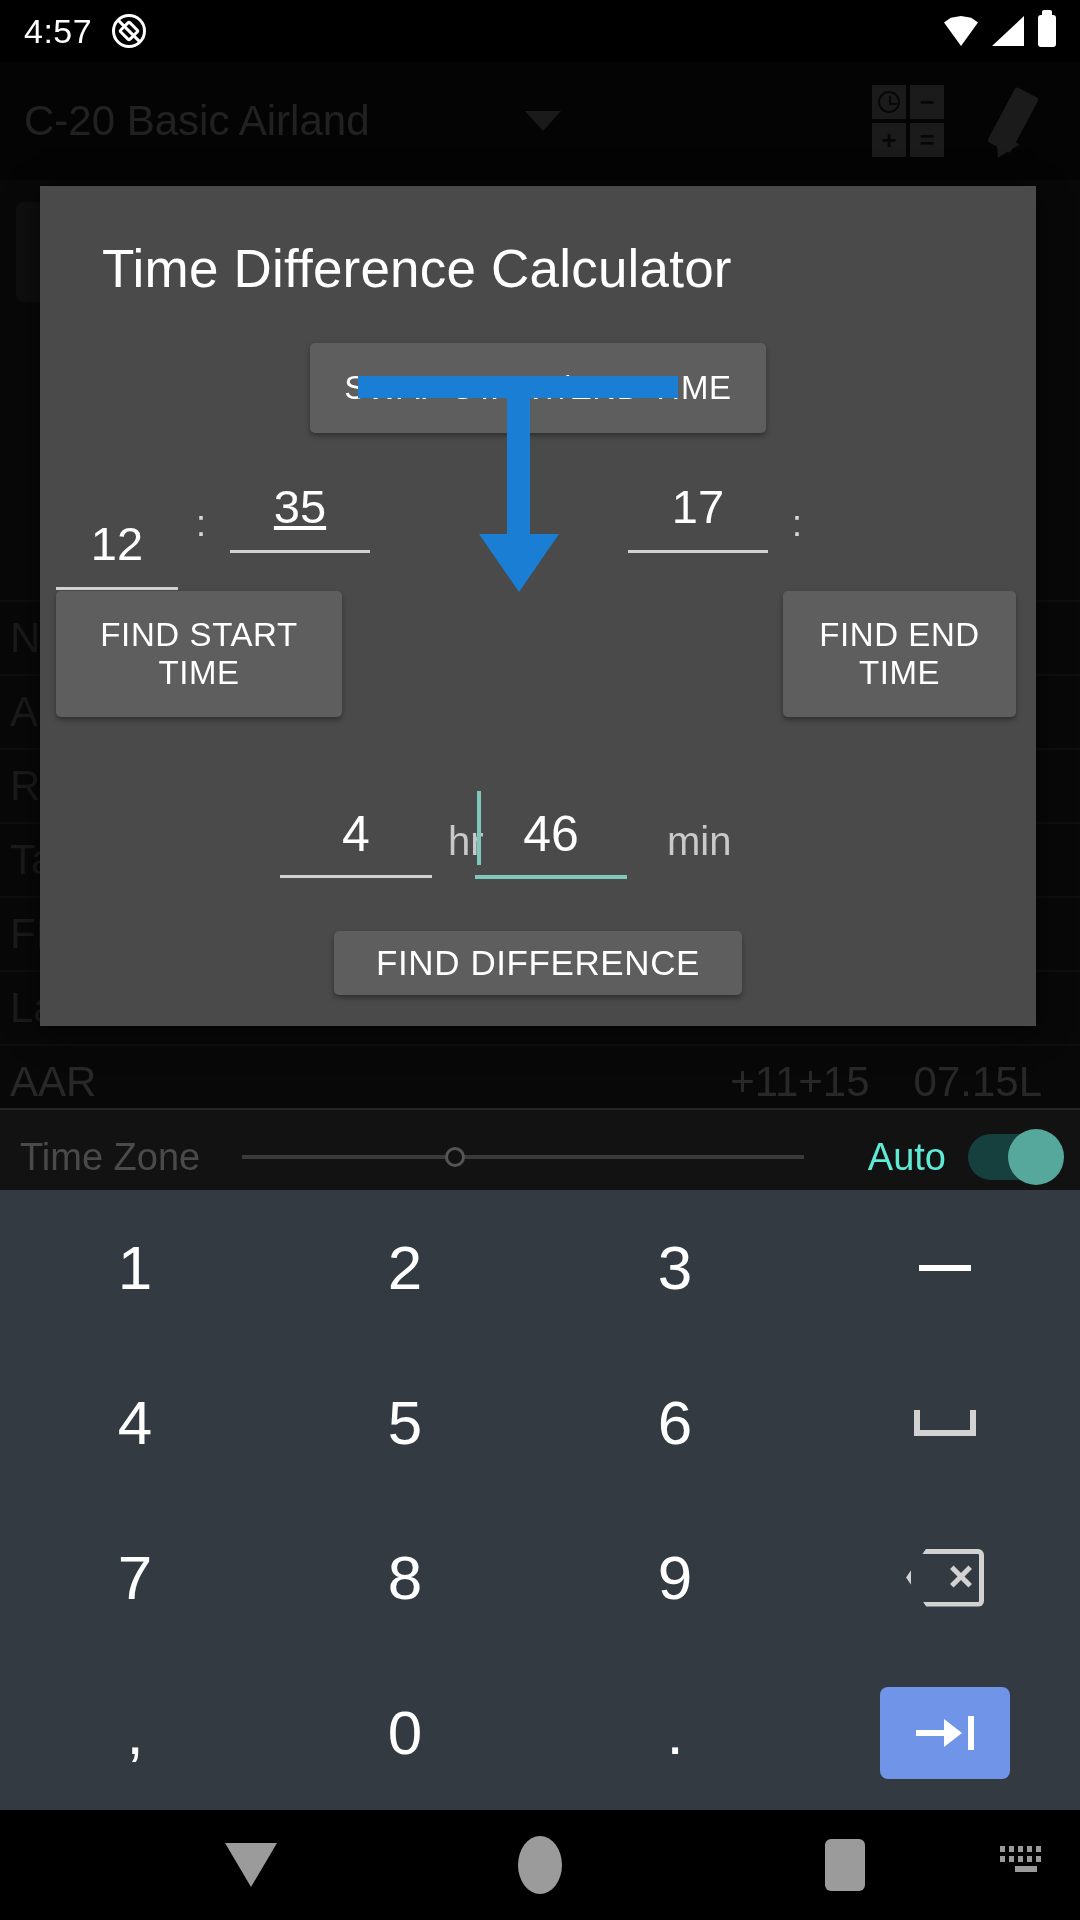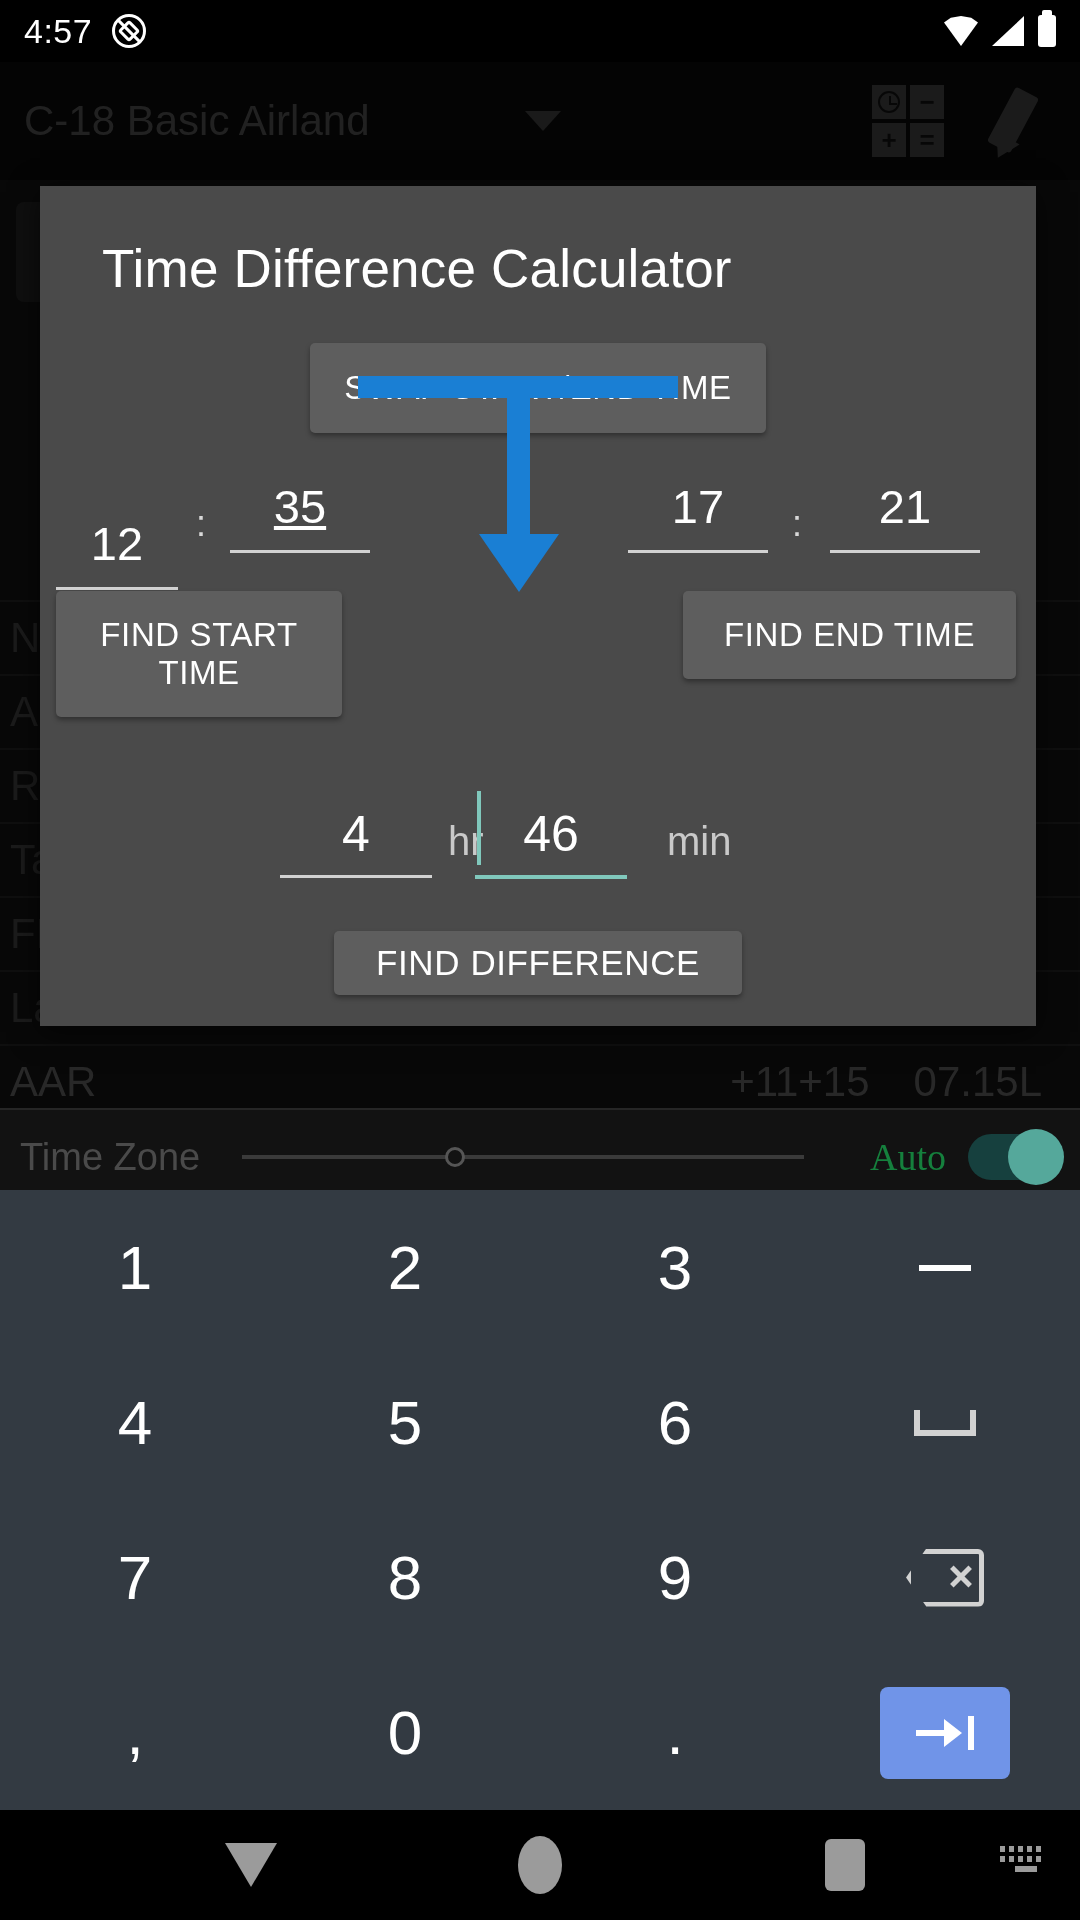--- a/index.html
+++ b/index.html
@@ -78,40 +78,40 @@
   .arrow { position:absolute; left:318px; top:190px; width:320px; height:230px; }
   .arrow .topbar { position:absolute; left:0; top:0; width:320px; height:22px; background:#1a7fd4; }
   .arrow .stem  { position:absolute; left:149px; top:20px; width:23px; height:150px; background:#1a7fd4; }
   .arrow .head  { position:absolute; left:121px; top:158px; width:0; height:0;
                   border-left:40px solid transparent; border-right:40px solid transparent;
                   border-top:58px solid #1a7fd4; }
 
   .find-row { position:relative; margin-top:20px; height:96px; }
   .btn-find { position:absolute; padding:25px 0; width:286px; }
   .btn-find.left { left:16px; }
-  .btn-find.right { right:20px; width:333px; }
+  .btn-find.right { right:20px; width:233px; }
 
   .result-row { position:relative; margin-top:118px; height:84px; }
   .res-num { position:absolute; text-align:center; color:#fff; font-size:50px; padding-bottom:12px; }
   .res-num.hr { left:240px; width:152px; border-bottom:3px solid #d2d2d2; }
   .res-num.min { left:435px; width:152px; border-bottom:4px solid #80c8bc; }
   .res-cursor { position:absolute; left:437px; top:-14px; width:4px; height:74px; background:#80c8bc; }
   .res-unit { position:absolute; color:#c9c9c9; font-size:40px; top:14px; }
 
   .diff-wrap { display:flex; justify-content:center; margin-top:42px; }
   .btn-diff { padding:12px 42px; font-size:35px; }
 
   
   .tzstrip { position:absolute; top:1108px; left:0; width:1080px; height:96px; background:#121212;
              display:flex; align-items:center; padding:0 20px; border-top:2px solid #262626; }
   .tz-label { color:#4a4a4a; font-size:38px; }
   .tz-track { position:relative; margin-left:42px; width:562px; height:4px; background:#3a3a3a; }
   .tz-thumb { position:absolute; left:203px; top:-8px; width:20px; height:20px; border:3px solid #555;
               border-radius:50%; background:#121212; }
-  .tz-auto { margin-left:auto; color:#15803d; font-size:38px; margin-right:22px;font-family:Liberation Serif, serif; }
+  .tz-auto { margin-left:auto; color:#5eead4; font-size:38px; margin-right:22px; }
   .tz-switch { width:92px; height:46px; border-radius:23px; background:#16403e; position:relative; }
   .tz-switch .knob { position:absolute; right:-4px; top:-5px; width:56px; height:56px; border-radius:50%;
                      background:#55a89b; }
 
   
   .keypad { position:absolute; top:1190px; left:0; width:1080px; height:620px; background:#333a42; }
   .kp-grid { width:1080px; height:620px; display:grid;
              grid-template-columns:repeat(4,1fr); grid-template-rows:repeat(4,1fr); }
   .key { display:flex; align-items:center; justify-content:center; color:#fff; font-size:62px;
          cursor:pointer; user-select:none; }
@@ -157,21 +157,21 @@
         <div class="slash"></div>
     </div>
     <div class="sb-right">
       <div class="ic-wifi"></div>
       <div class="ic-signal"></div>
       <div class="ic-batt"></div>
     </div>
   </div>
 
   <div class="appbar">
-    <div class="appbar-title">C-18 Basic Airland</div>
+    <div class="appbar-title">C-20 Basic Airland</div>
     <div class="appbar-caret"></div>
     <div class="appbar-spacer"></div>
     <div class="calc-icon">
       <span>
           <i class="clockglyph"></i>
         </span>
       <span>−</span>
       <span>+</span>
       <span>=</span>
     </div>
@@ -246,21 +246,20 @@
       <button class="btn btn-swap">SWAP START/END TIME</button>
     </div>
 
     <div class="times-row">
       <div class="tfield" style="left:16px;  width:122px;margin-top:37px;">12</div>
       <div class="colon" style="left:156px;">:</div>
       <div class="tfield" style="left:190px; width:140px;text-decoration:underline;">35</div>
 
       <div class="tfield" style="left:588px; width:140px;">17</div>
       <div class="colon" style="left:752px;">:</div>
-      <div class="tfield" style="left:790px; width:150px;">21</div>
     </div>
 
     <div class="arrow">
       <div class="topbar"></div>
         <div class="stem"></div>
         <div class="head"></div>
     </div>
 
     <div class="find-row">
       <button class="btn btn-find left">FIND START TIME</button>

